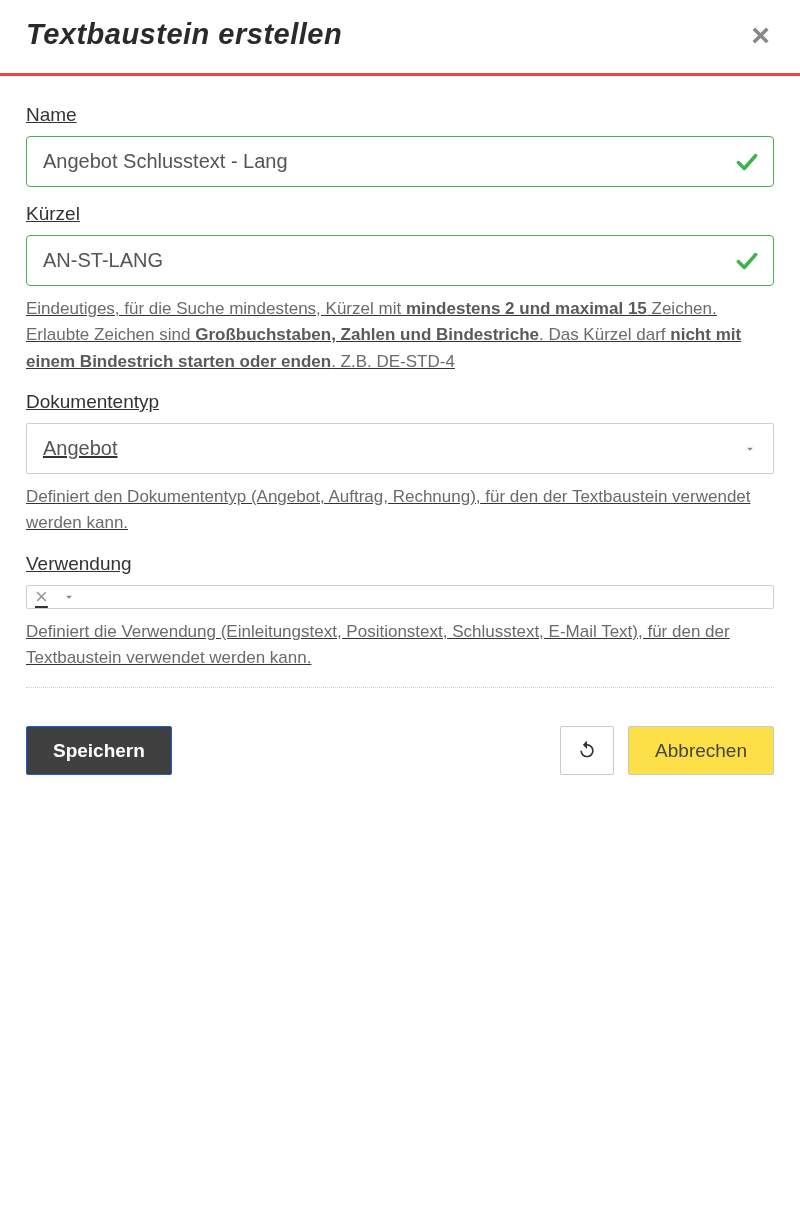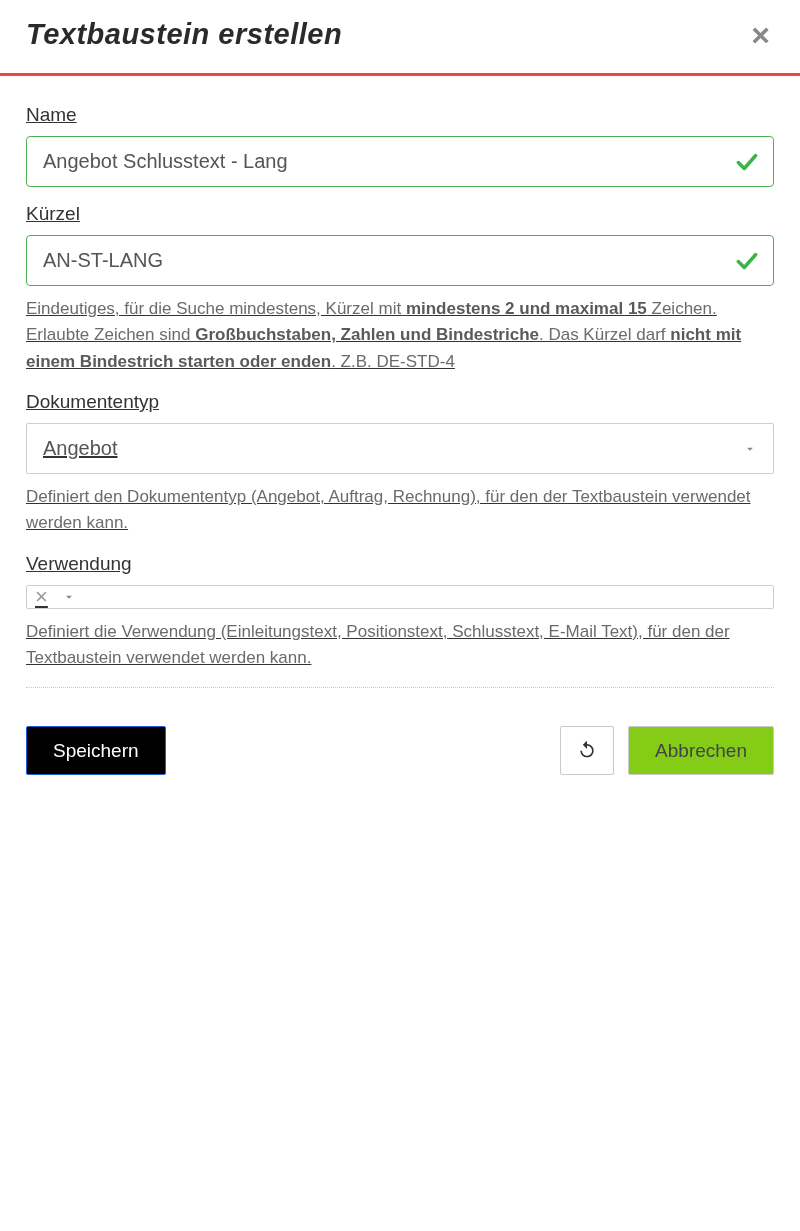--- a/index.html
+++ b/index.html
@@ -130,35 +130,36 @@
     }
     .btn {
       font-size: 19px;
       padding: 14px 26px;
       border-radius: 2px;
       cursor: pointer;
       border: 1px solid transparent;
       line-height: 1;
     }
     .btn-primary {
-      background: #000000;
+      background: #404040;
       color: #fff;
       border-color: #1a5fd6;
+      font-weight: bold;
     }
     .btn-icon {
       background: #fff;
       border: 1px solid #c9c9c9;
       padding: 12px 16px;
       display: flex;
       align-items: center;
       justify-content: center;
       margin-right: 14px;
     }
     .btn-secondary {
-      background: #84cc16;
+      background: #fde047;
       color: #444;
       border: 1px solid #c9c9c9;
     }
     .spacer { flex: 1; }
   </style>
 </head>
 <body>
 
 <div class="dialog">
 

